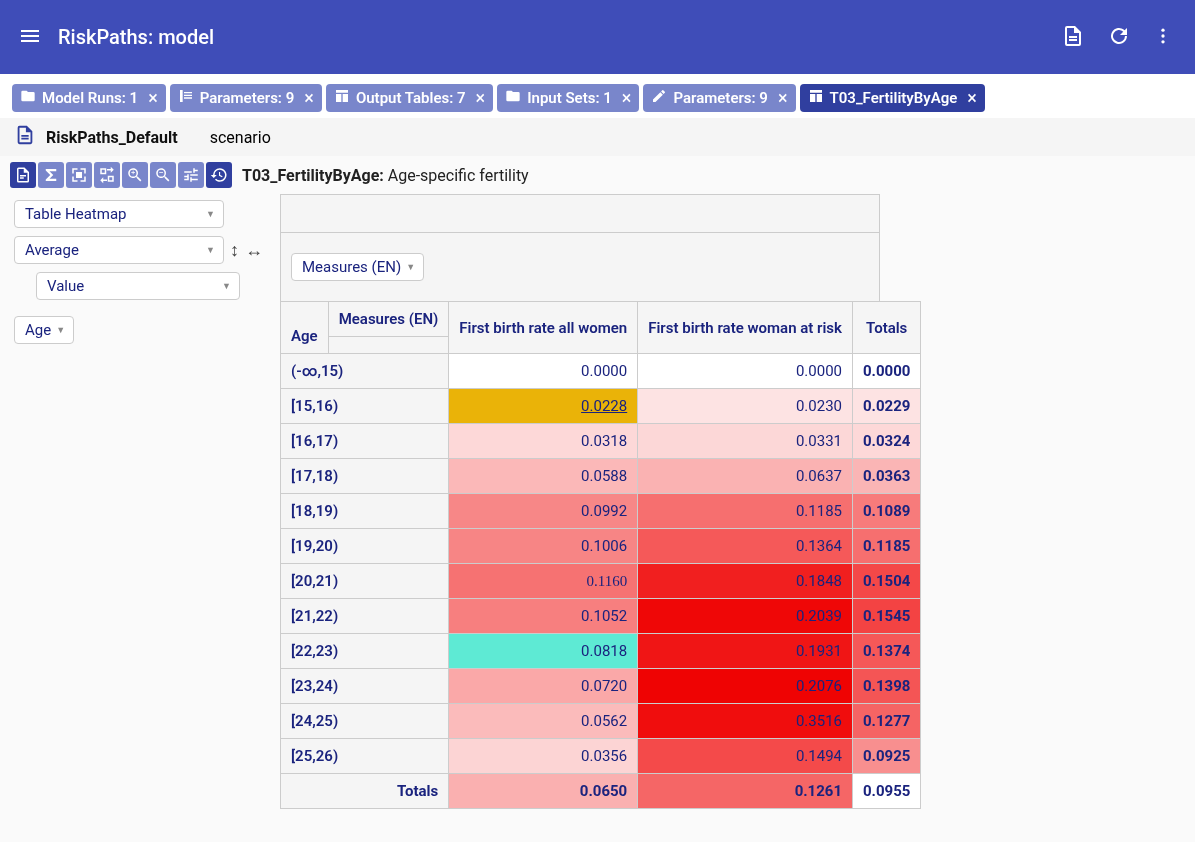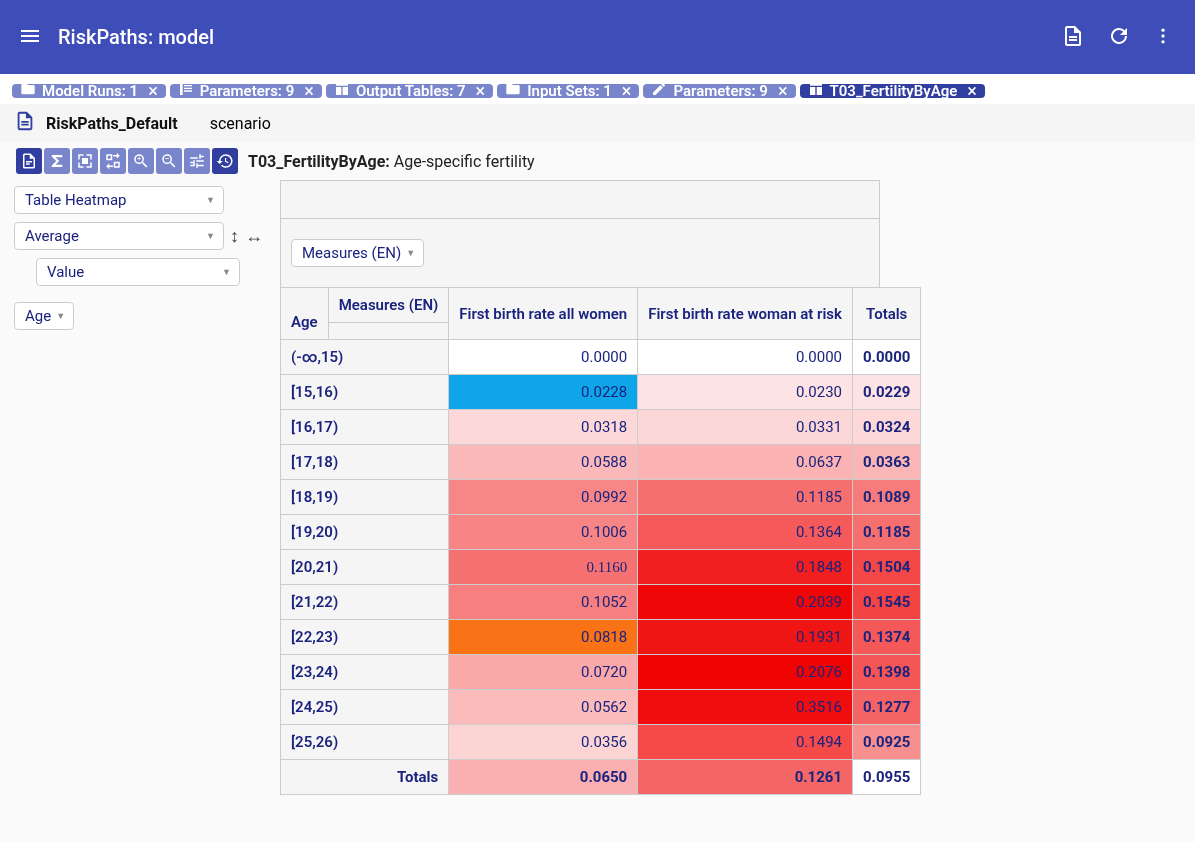--- a/index.html
+++ b/index.html
@@ -35,21 +35,21 @@
   .tab {
     display: flex;
     align-items: center;
     gap: 6px;
     background: #7986cb;
     color: #fff;
     border-radius: 4px;
     padding: 3px 8px;
     font-size: 15px;
     font-weight: 600;
-    height: 14px;
+    height: 28px;
   }
   .tab.active { background: #303f9f; }
   .tab svg { width: 16px; height: 16px; fill: #fff; flex-shrink: 0; }
   .tab .close { font-size: 18px; line-height: 1; margin-left: 4px; cursor: pointer; font-weight: 400; }
 
   .runinfo {
     display: flex;
     align-items: center;
     gap: 10px;
     padding: 6px 14px 6px 14px;
@@ -59,21 +59,21 @@
   }
   .runinfo .doc-icon svg { width: 22px; height: 22px; fill: #303f9f; }
   .runinfo .ts { font-family: "Roboto Mono","Courier New",monospace; letter-spacing: 1px; }
   .runinfo .name { font-weight: 700; color: #111; }
   .runinfo .scenario { color: #000000; margin-left: 22px; }
 
   .toolbar-row {
     display: flex;
     align-items: center;
     gap: 2px;
-    padding: 6px 16px;
+    padding: 6px 10px;
     background: #fafafa;
   }
   .toolbar-btn { background:#303f9f; border-radius:3px; width:26px; height:26px; display:flex; align-items:center; justify-content:center; cursor:pointer;}
   .toolbar-btn.muted { background:#7986cb; }
   .toolbar-btn svg { width:18px; height:18px; fill:#fff; }
   .toolbar-title { margin-left: 8px; font-size: 16px; color:#222; }
   .toolbar-title b { font-weight:700; }
 
   .layout {
     display: flex;
@@ -333,21 +333,21 @@
             <th style="border-top:none;"></th>
           </tr>
           <tr>
             <td class="rowhdr" colspan="2">(-∞,15)</td>
             <td class="num" style="background:rgb(255,255,255);">0.0000</td>
             <td class="num" style="background:rgb(255,255,255);">0.0000</td>
             <td class="num total" style="background:rgb(255,255,255);">0.0000</td>
           </tr>
           <tr>
             <td class="rowhdr" colspan="2">[15,16)</td>
-            <td class="num" style="background:#0ea5e9;">0.0228</td>
+            <td class="num" style="background:#eab308;text-decoration:underline;">0.0228</td>
             <td class="num" style="background:rgb(253,227,227);">0.0230</td>
             <td class="num total" style="background:rgb(253,227,227);">0.0229</td>
           </tr>
           <tr>
             <td class="rowhdr" colspan="2">[16,17)</td>
             <td class="num" style="background:rgb(253,216,216);">0.0318</td>
             <td class="num" style="background:rgb(252,215,215);">0.0331</td>
             <td class="num total" style="background:rgb(253,216,216);">0.0324</td>
           </tr>
           <tr>
@@ -375,21 +375,21 @@
             <td class="num total" style="background:rgb(244,72,72);">0.1504</td>
           </tr>
           <tr>
             <td class="rowhdr" colspan="2">[21,22)</td>
             <td class="num" style="background:rgb(247,127,127);">0.1052</td>
             <td class="num" style="background:rgb(239,7,7);">0.2039</td>
             <td class="num total" style="background:rgb(243,67,67);">0.1545</td>
           </tr>
           <tr>
             <td class="rowhdr" colspan="2">[22,23)</td>
-            <td class="num" style="background:#f97316;">0.0818</td>
+            <td class="num" style="background:#5eead4;">0.0818</td>
             <td class="num" style="background:rgb(240,21,21);">0.1931</td>
             <td class="num total" style="background:rgb(245,88,88);">0.1374</td>
           </tr>
           <tr>
             <td class="rowhdr" colspan="2">[23,24)</td>
             <td class="num" style="background:rgb(250,168,168);">0.0720</td>
             <td class="num" style="background:rgb(239,3,3);">0.2076</td>
             <td class="num total" style="background:rgb(244,85,85);">0.1398</td>
           </tr>
           <tr>

